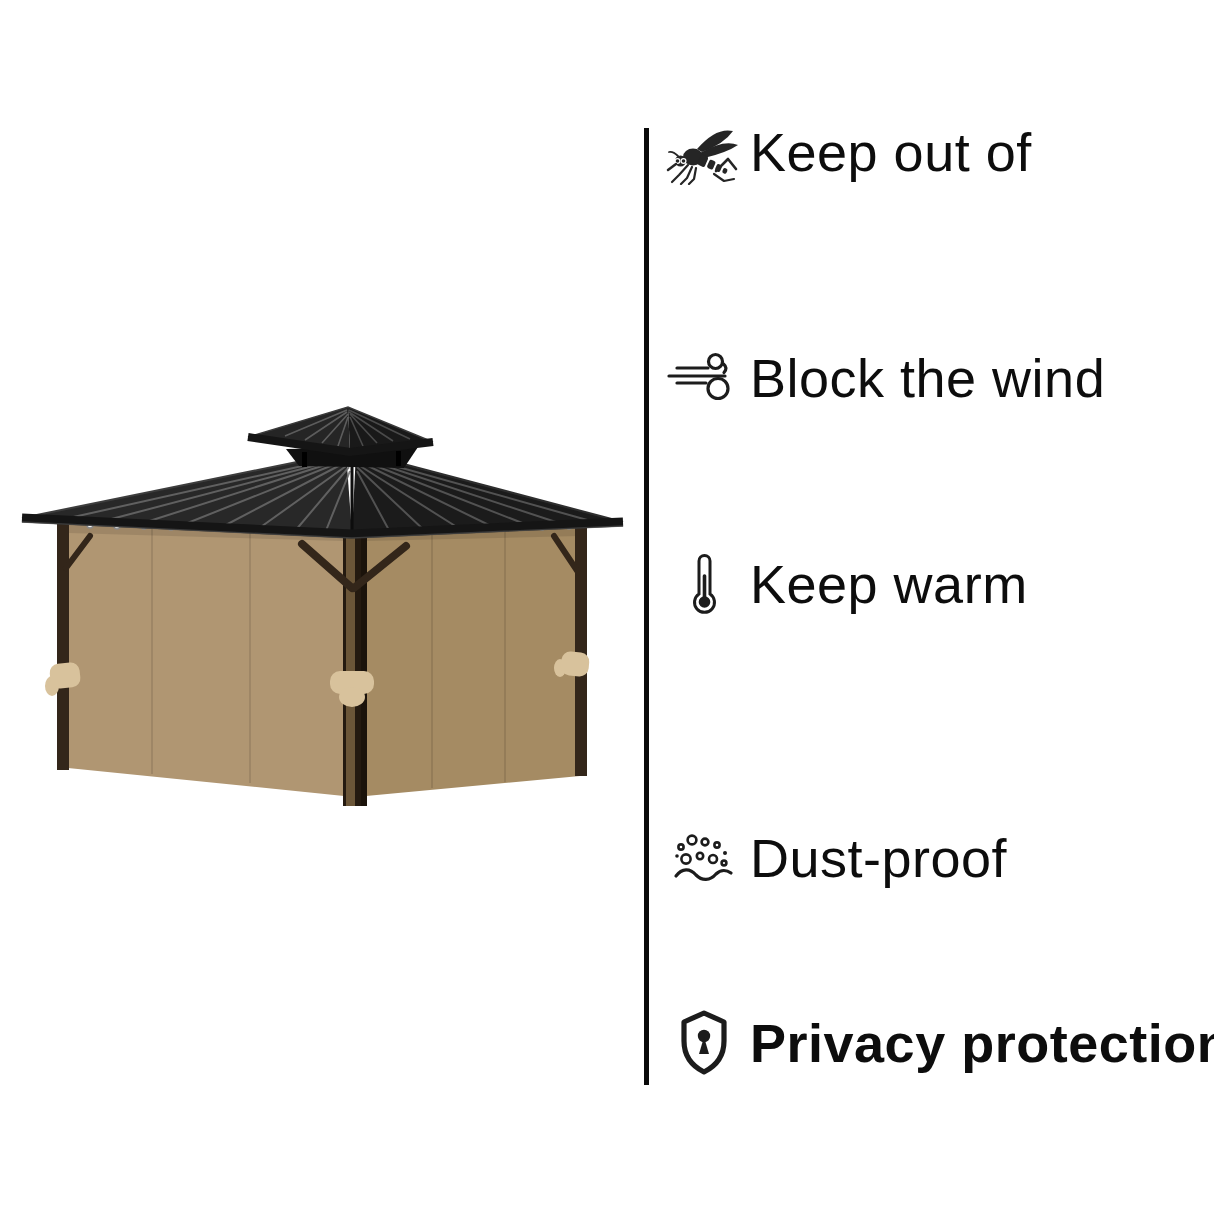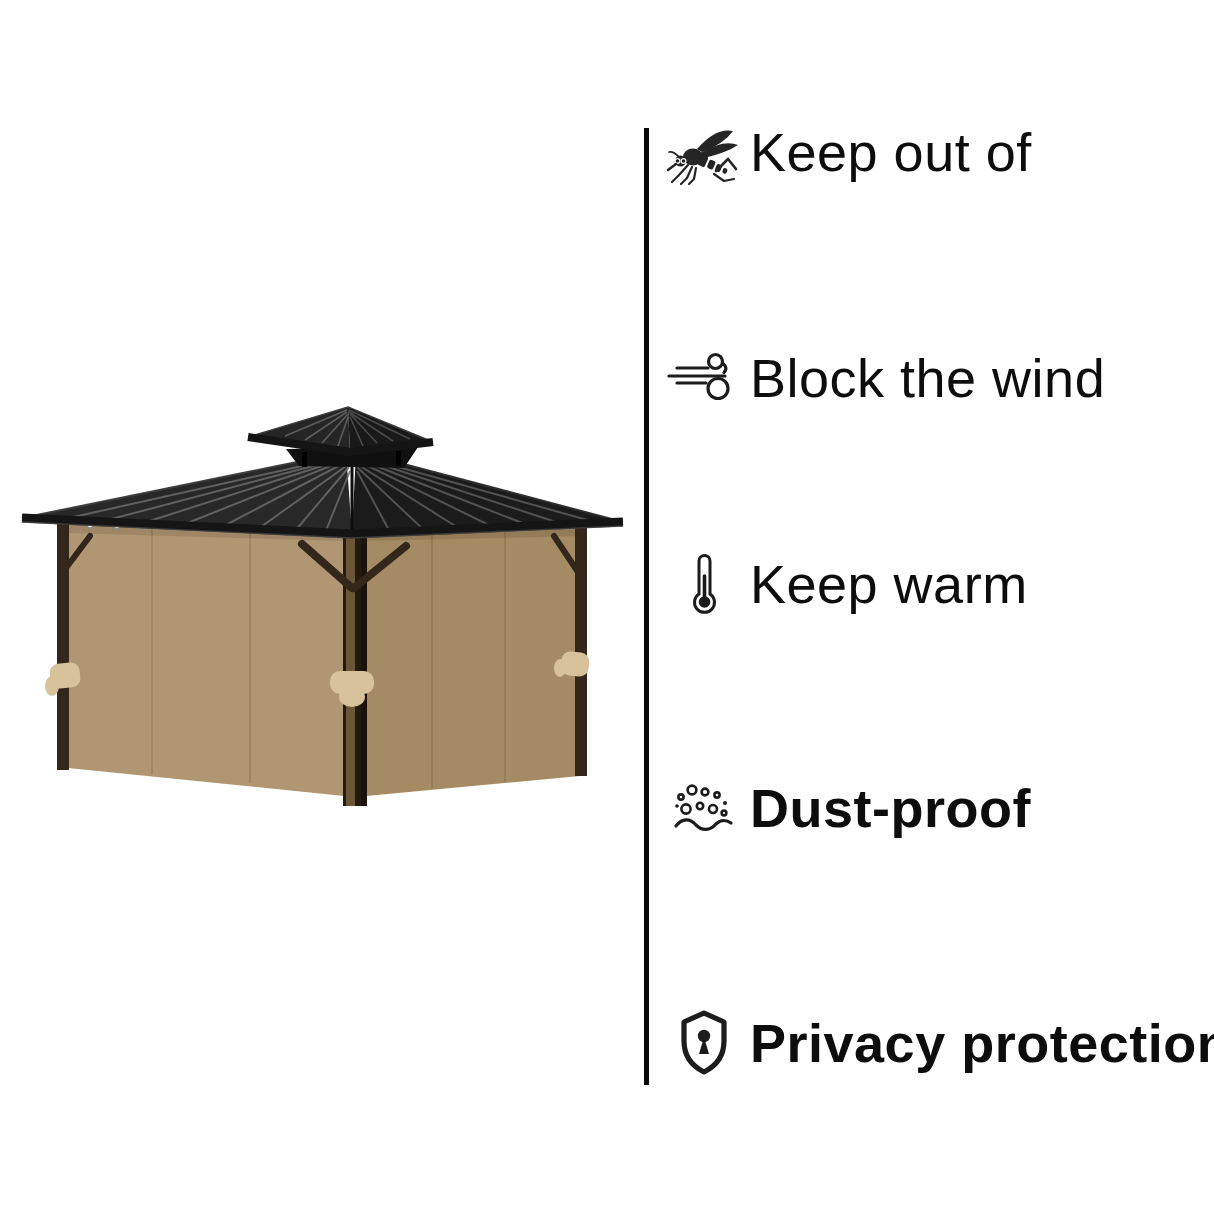--- a/index.html
+++ b/index.html
@@ -11,21 +11,21 @@
   .gazebo-svg{position:absolute;left:0;top:0;}
   .divider{position:absolute;left:644px;top:128px;width:5px;height:957px;background:#0a0a0a;}
   .feature-row{
     position:absolute;left:662px;height:72px;display:flex;align-items:center;
   }
   .icon-box{width:84px;display:flex;align-items:center;justify-content:center;flex:0 0 84px;}
   .feature-label{
     font-size:54px;color:#0d0d0d;letter-spacing:0.5px;white-space:nowrap;margin-left:4px;
     line-height:1;
   }
-  .row-1{top:116px;} .row-2{top:342px;} .row-3{top:548px;} .row-4{top:772px;font-weight:bold;} .row-5{top:1007px;font-weight:bold;}
+  .row-1{top:116px;} .row-2{top:342px;} .row-3{top:548px;} .row-4{top:822px;} .row-5{top:1007px;font-weight:bold;}
 </style>
 </head>
 <body>
 
 <div class="canvas">
 
   <svg class="gazebo-svg" width="660" height="1214" viewBox="0 0 660 1214">
 
     <g>
       <path d="M68,523 L344,530 L344,796 L68,768 Z" fill="#b09672"></path>

